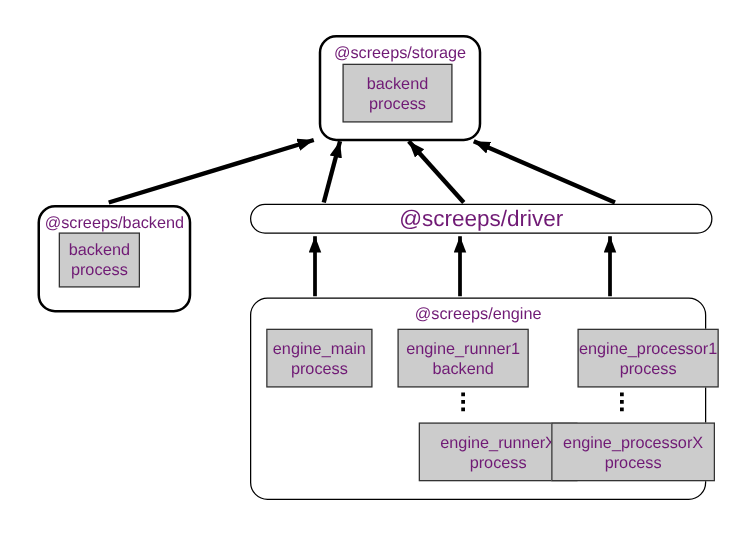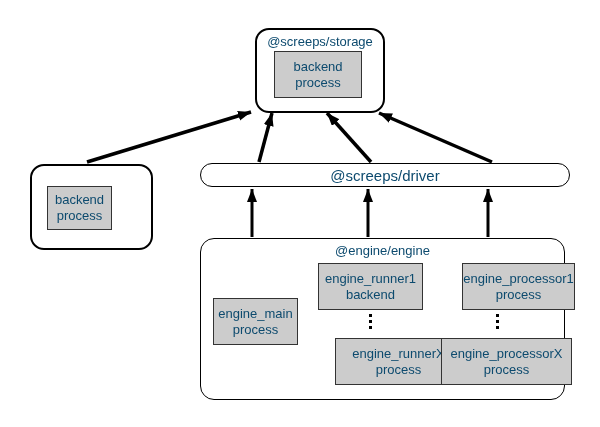--- a/index.html
+++ b/index.html
@@ -2,21 +2,21 @@
 <html style="--background: #ffffff; --process-fill: #cccccc; --process-border: #333333; --arrow: #000000;"><head>
 <meta charset="utf-8">
 <style>
   html, body { margin: 0; padding: 0; background: #ffffff; }
   .canvas {
     position: relative;
     width: 600px;
     height: 427px;
     background: var(--background, #ffffff);
     font-family: "Liberation Sans", sans-serif;
-    color: #0c4a6e;
+    color: #701a75;
     overflow: hidden;
   }
   .node {
     position: absolute;
     background: #ffffff;
     border: 2px solid #000;
     border-radius: 14px;
     box-sizing: border-box;
   }
   .node.thin { border-width: 1.5px; }
@@ -41,21 +41,21 @@
   }
   .pill {
     position: absolute;
     background: #ffffff;
     border: 1.5px solid #000;
     border-radius: 12px;
     box-sizing: border-box;
     display: flex;
     align-items: center;
     justify-content: center;
-    font-size: 15px;
+    font-size: 18px;
   }
   .arrows {
     position: absolute;
     left: 0; top: 0;
     pointer-events: none;
   }
   .vdots {
     position: absolute;
     display: flex;
     flex-direction: column;
@@ -74,32 +74,33 @@
 
 <div class="canvas">
 
   <div class="node" style="left:255px; top:28px; width:130px; height:85px;">
     <div class="node-title">@screeps/storage</div>
     <div class="pbox" style="left:17px; top:21px; width:88px; height:47px;">backend
 process</div>
   </div>
 
   <div class="node" style="left:30px; top:164px; width:123px; height:86px;">
+    <div class="node-title">@screeps/backend</div>
     <div class="pbox" style="left:15px; top:20px; width:65px; height:44px;">backend
 process</div>
   </div>
 
   <div class="pill" style="left:200px; top:163px; width:370px; height:24px;">
     <span>@screeps/driver</span>
   </div>
 
   <div class="node thin" style="left:200px; top:238px; width:365px; height:162px;">
-    <div class="node-title">@engine/engine</div>
+    <div class="node-title">@screeps/engine</div>
 
-    <div class="pbox" style="left:12px; top:24px; width:85px; height:47px;margin-top:35px;">engine_main
+    <div class="pbox" style="left:12px; top:24px; width:85px; height:47px;">engine_main
 process</div>
 
     <div class="pbox" style="left:117px; top:24px; width:105px; height:47px;">engine_runner1
 backend</div>
 
     <div class="pbox" style="left:240px; top:24px; width:113px; height:47px;margin-left:21px;">engine_processor1
 process</div>
 
     <div class="vdots" style="left:117px; top:75px; width:105px;">
       <i></i>

